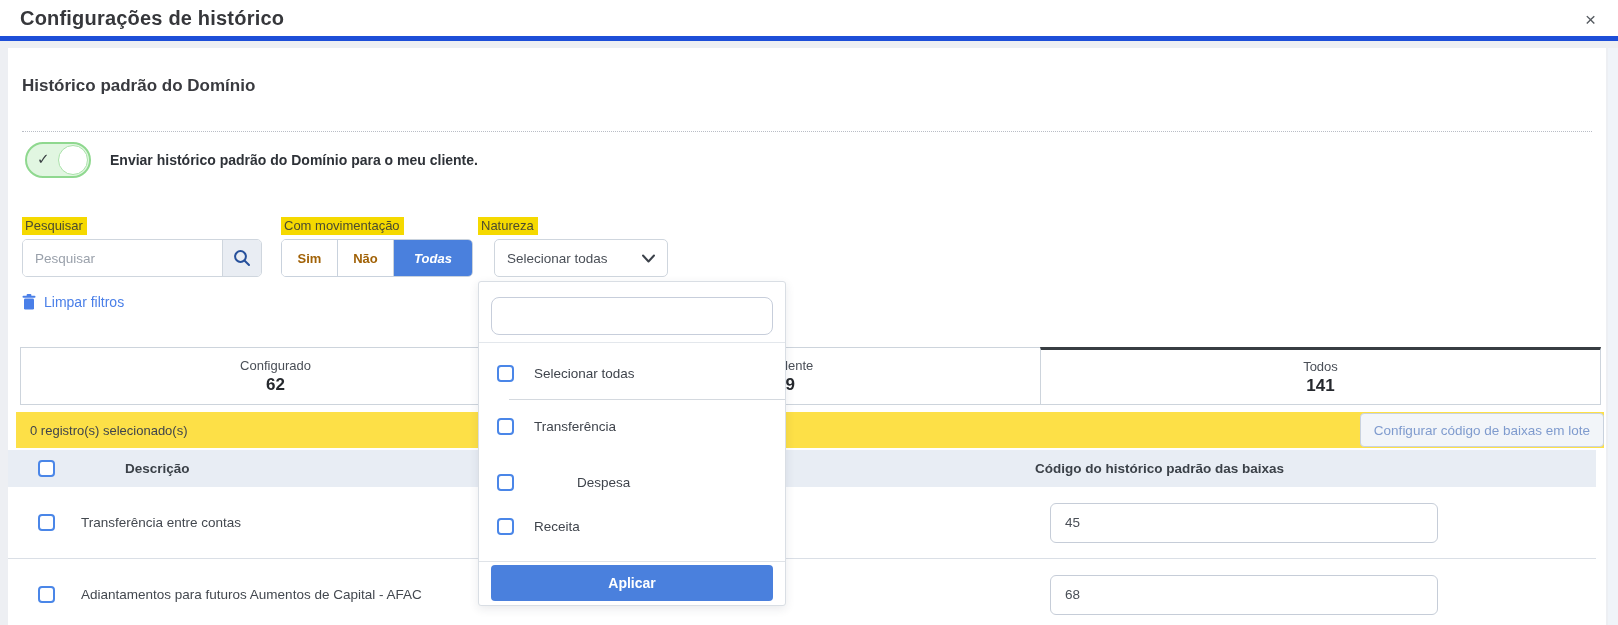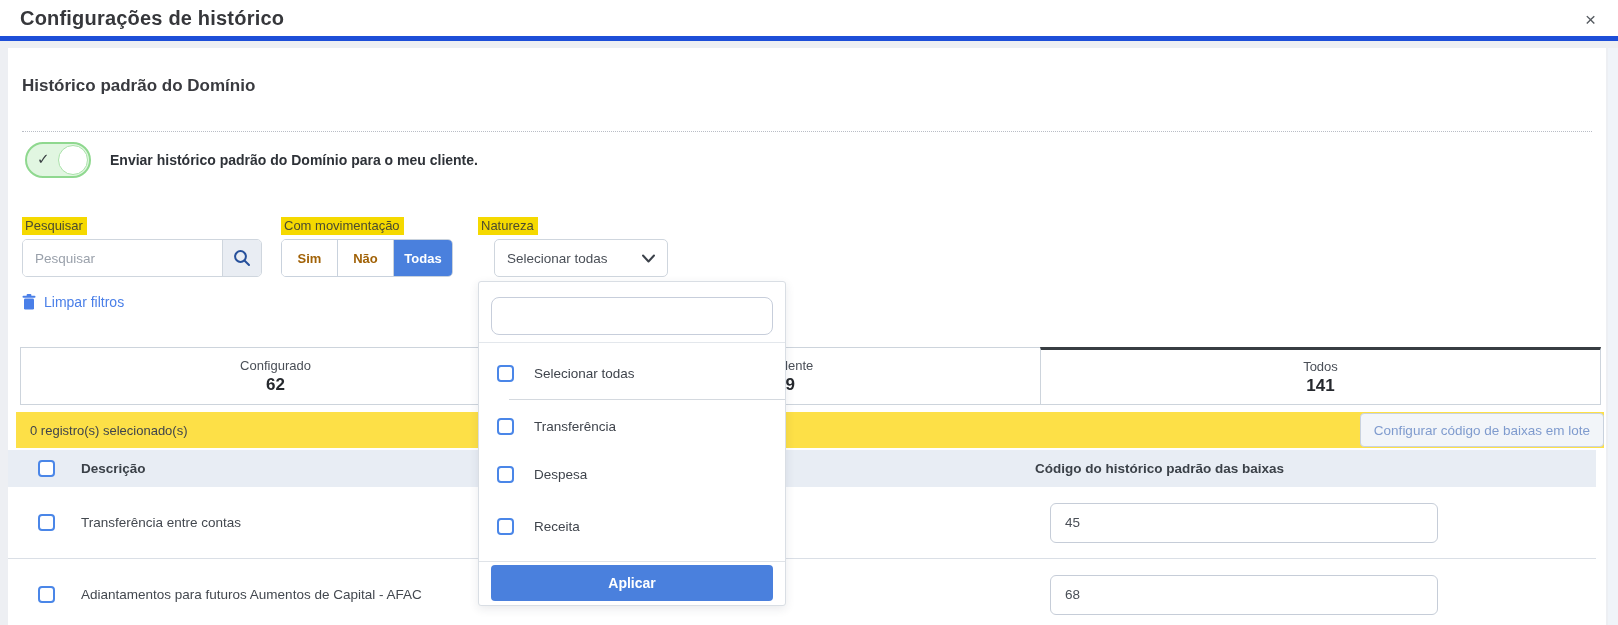--- a/index.html
+++ b/index.html
@@ -86,21 +86,21 @@
   .seg-group {
     position:absolute; left:273px; top:191px; height:38px; display:flex;
     border:1px solid #c9d2dd; border-radius:5px; overflow:hidden; background:#fff;
   }
   .seg {
     width:56px; display:flex; align-items:center; justify-content:center;
     font-size:13px; font-weight:700; color:#a16207; cursor:pointer; background:#fff;
     border-right:1px solid #c9d2dd;
   }
   .seg:last-child { border-right:none; }
-  .seg.active { background:#4a80dd; color:#fff; width:58px; }
+  .seg.active { background:#4a80dd; color:#fff; width:78px;font-style:italic; }
   
   .nature-select {
     position:absolute; left:486px; top:191px; width:174px; height:38px;
     border:1px solid #cfd6de; border-radius:5px; background:#fff;
     display:flex; align-items:center; padding:0 12px; cursor:pointer;
     font-size:13.5px; color:#4a4f57; justify-content:space-between;
   }
   
   .clear-filters {
     position:absolute; left:14px; top:246px; display:flex; align-items:center; gap:8px;
@@ -127,21 +127,21 @@
   }
   .batch-text { margin-left:14px; font-size:13px; color:#3f444c; }
   .batch-btn {
     margin-left:16px; height:25px; padding:16px 13px; background:#f2f5f9;
     border:1px solid #c9d2de; border-radius:4px; color:#7f9bce; font-size:13.5px;
     display:flex; align-items:center; cursor:pointer; font-family:inherit;
   }
   
   .thead {
     position:absolute; left:0; top:402px; width:1588px; height:37px; background:#e8edf4;
-    display:flex; align-items:center; z-index:1;
+    display:flex; align-items:center; z-index:1;gap:44px;
   }
   .thead .cbx { margin-left:30px; }
   .th-desc { margin-left:26px; font-size:13.5px; font-weight:700; color:#3b4148; }
   .th-code { position:absolute; left:1027px; font-size:13.5px; font-weight:700; color:#3b4148; }
   .trow {
     position:absolute; left:0; width:1588px; height:72px; background:#fff;
     display:flex; align-items:center; border-bottom:1px solid #dadfe6;
   }
   .trow-1 { top:439px; }
   .trow-2 { top:511px; }
@@ -162,21 +162,21 @@
   .dd-search {
     width:100%; height:38px; border:1px solid #c7cedb; border-radius:8px;
     padding:0 10px; font-size:13.5px; color:#4a4f57; font-family:inherit; outline:none;
   }
   .dd-item {
     position:absolute; left:0; width:100%; height:50px;
     display:flex; align-items:center; cursor:pointer;
   }
   .dd-item .cbx { margin-left:18px; }
   .dd-item-label { margin-left:20px; font-size:13.5px; color:#3f444c; }
-  .dd-item-0 { top:66px; } .dd-item-1 { top:119px; } .dd-item-2 { top:167px; } .dd-item-3 { top:219px; }
+  .dd-item-0 { top:66px; } .dd-item-1 { top:119px; } .dd-item-2 { top:175px;gap:43px; } .dd-item-3 { top:219px; }
   .dd-divider { position:absolute; left:30px; right:0; top:117px; border-top:1px solid #d4d9df; }
   .dd-footer {
     position:absolute; left:0; right:0; bottom:0; height:44px; border-top:1px solid #dfe3e8;
   }
   .apply-btn {
     position:absolute; left:12px; right:12px; bottom:4px; height:36px;
     background:#4a80dd; border:none; border-radius:4px; color:#fff; font-size:14px;
     font-weight:700; cursor:pointer; font-family:inherit;
   }
   svg { display:block; }

